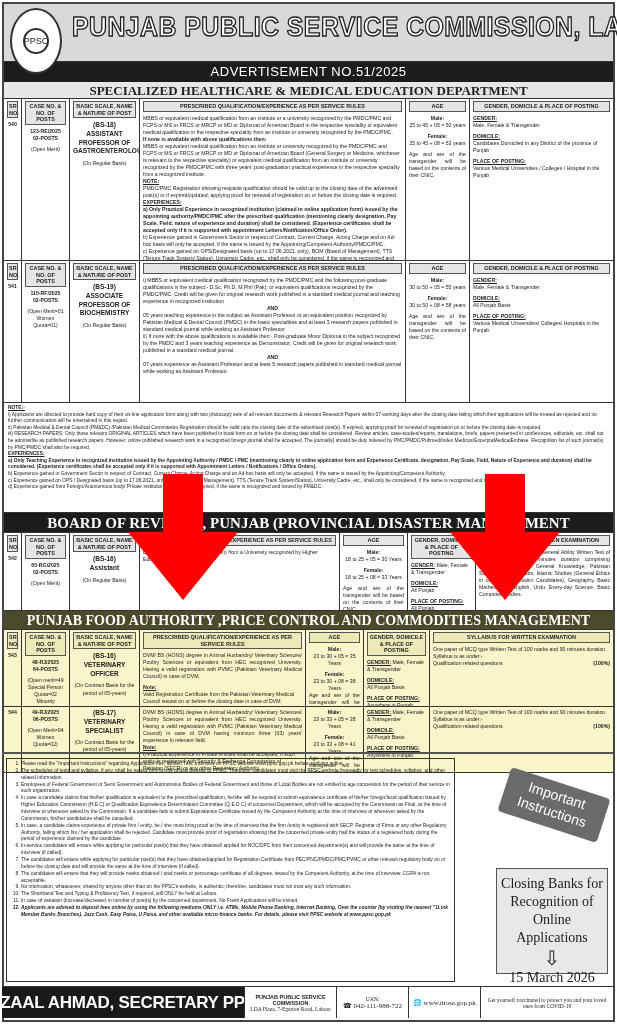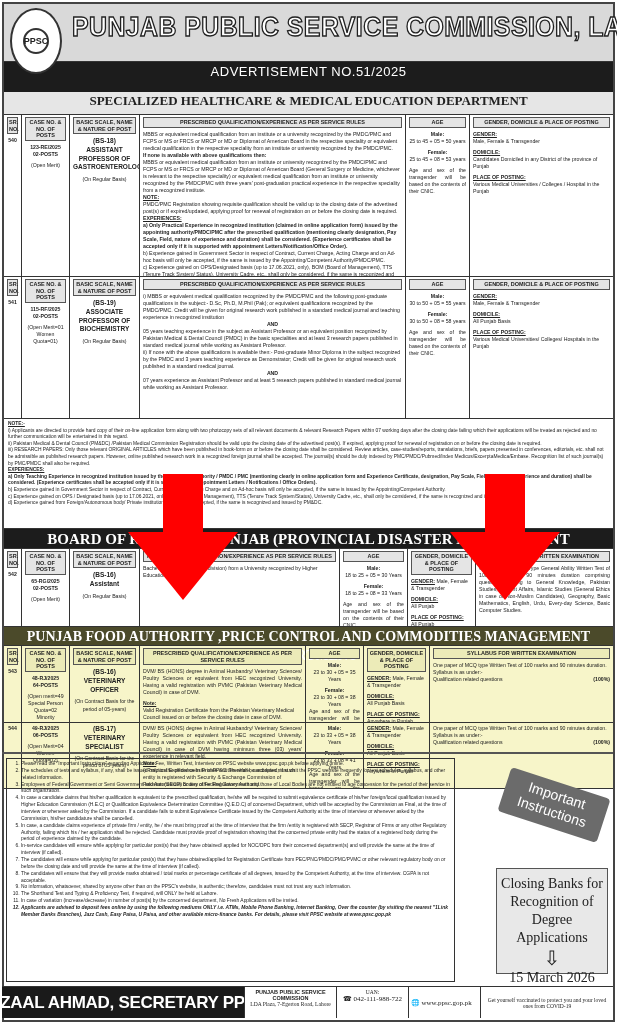--- a/index.html
+++ b/index.html
@@ -1,23 +1,23 @@
 <!DOCTYPE html>
 <html><head>
 <meta charset="utf-8">
 <style>
 *{box-sizing:border-box;margin:0;padding:0}
 body{width:617px;height:1024px;background:#fff;font-family:"Liberation Sans",sans-serif;color:#222;overflow:hidden;position:relative}
 .page{position:absolute;left:2px;top:2px;width:613px;height:1020px;border:2px solid #444;background:#fff}
 .hdr{height:58px;background:#d9d9d9;position:relative;border-bottom:1px solid #333}
-.logo{position:absolute;left:6px;top:4px;width:52px;height:66px;border-radius:50%;background:#fff;border:2px solid #333;display:flex;align-items:center;justify-content:center;font-weight:bold;font-size:11px;z-index:3}
+.logo{position:absolute;left:6px;top:4px;width:52px;height:66px;border-radius:50%;background:#fff;border:2px solid #333;display:flex;align-items:center;justify-content:center;font-weight:normal;font-size:11px;z-index:3}
 .logo span{border:2px solid #333;border-radius:50%;width:26px;height:26px;display:flex;align-items:center;justify-content:center;font-size:9px}
 .title{position:absolute;left:68px;top:8px;font-size:27px;font-weight:bold;color:#fff;-webkit-text-stroke:1.4px #222;letter-spacing:0.5px;white-space:nowrap;font-family:"Liberation Sans",sans-serif;transform:scaleX(0.92);transform-origin:left}
-.adv{height:30px;background:#1c1c1c;color:#fff;text-align:center;font-size:13px;line-height:20px;letter-spacing:0.5px}
-.dept{height:23px;background:#e6e6e6;text-align:center;font-family:"Liberation Serif",serif;font-weight:bold;font-size:13px;line-height:17px;border-bottom:1px solid #333}
+.adv{height:20px;background:#1c1c1c;color:#fff;text-align:center;font-size:13px;line-height:20px;letter-spacing:0.5px}
+.dept{height:17px;background:#e6e6e6;text-align:center;font-family:"Liberation Serif",serif;font-weight:bold;font-size:13px;line-height:17px;border-bottom:1px solid #333}
 .dept.dark{background:#1c1c1c;color:#fff;font-size:15px;height:20px;line-height:20px}
 .dept.olive{background:#4b4a2a;color:#fff;font-size:14px;height:19px;line-height:19px}
 .row{display:flex;border-bottom:1px solid #333;font-size:5.2px;line-height:1.35}
 .cell{border-right:1px solid #333;padding:2px 3px;overflow:hidden}
 .cell:last-child{border-right:none}
 .th{background:#e5e5e5;border:1px solid #555;text-align:center;font-weight:bold;font-size:5.5px;padding:1px;margin-bottom:3px;line-height:1.2}
 .olivebg{background:#f7f5c9}
 .olivebg .th{background:#ecebb8}
 .ctr{text-align:center}
 .bold{font-weight:bold}
@@ -27,21 +27,21 @@
 .notes{padding:2px 4px;font-size:4.9px;line-height:1.35;border-bottom:1px solid #333}
 .arrow{position:absolute;width:0;height:0;z-index:5}
 .ashaft{position:absolute;background:#f00;z-index:5}
 .instr{position:absolute;left:2px;top:752px;width:611px;height:232px;border-top:2px solid #555}
 .ibox{position:absolute;left:4px;top:4px;width:449px;height:224px;border:1px solid #333;padding:2px 4px;font-size:4.9px;line-height:1.4}
 .ibox ol{padding-left:10px}
 .tag{position:absolute;left:500px;top:28px;width:104px;height:46px;background:#6b6b6b;color:#fff;transform:rotate(18deg);font-size:14px;text-align:center;line-height:17px;padding-top:5px;border-radius:4px;font-family:"Liberation Sans",sans-serif}
 .closing{position:absolute;left:494px;top:114px;width:112px;height:106px;background:#e8e8e8;border:1px solid #555;text-align:center;font-family:"Liberation Serif",serif;font-size:14px;line-height:18px;padding-top:6px}
 .footer{position:absolute;left:2px;top:986px;width:611px;height:32px;display:flex;border-top:1px solid #333}
 .sec{width:242px;background:#1a1a1a;color:#fff;font-size:17px;font-weight:bold;display:flex;align-items:center;justify-content:center;white-space:nowrap;letter-spacing:-0.3px}
-.fb{border-left:1px solid #333;font-family:"Liberation Serif",serif;font-size:5.5px;display:flex;align-items:center;text-align:center;padding:2px}
+.fb{border-left:1px solid #333;font-family:"Liberation Serif",serif;font-size:5.5px;display:flex;align-items:center;justify-content:center;text-align:center;padding:2px}
 </style>
 </head>
 <body>
 
 <div class="page">
 
   <div class="hdr">
     <div class="logo">
         <span>PPSC</span>
       </div>
@@ -345,33 +345,33 @@
       <li style="font-weight:bold;font-style:italic">Applicants are advised to deposit fees online by using the following mediums ONLY i.e. ATMs, Mobile Phone Banking, Internet Banking, Over the counter (by visiting the nearest "1Link Member Banks Branches), Jazz Cash, Easy Paisa, U Paisa, and other available micro-finance banks. For details, please visit PPSC website at www.ppsc.gop.pk</li>
     </ol>
   </div>
   <div class="tag">
     <div>Important</div>
     <div>Instructions</div>
   </div>
   <div class="closing">
     <div>Closing Banks for</div>
     <div>Recognition of</div>
-    <div>Degree Applications</div>
+    <div>Online Applications</div>
     <div style="font-size:20px;line-height:22px">⇩</div>
     <div>15 March 2026</div>
   </div>
 </div>
 
 <div class="footer">
   <div class="sec">AFZAAL AHMAD, SECRETARY PPSC</div>
   <div class="fb" style="width:92px;flex-direction:column">
     <div style="font-weight:bold;font-family:'Liberation Sans',sans-serif">PUNJAB PUBLIC SERVICE COMMISSION</div>
     <div>LDA Plaza, 7-Egerton Road, Lahore</div>
   </div>
   <div class="fb" style="width:72px;flex-direction:column">
     <div>UAN:</div>
     <div style="font-size:7px"><span>☎</span> <span>042-111-988-722</span></div>
   </div>
   <div class="fb" style="width:72px;font-size:7px">
-    <span>🌐</span>&nbsp;<span>www.ppsc.gop.pk</span>
+    <span>🌐</span>&nbsp;<span>www.those.gop.pk</span>
   </div>
   <div class="fb" style="flex:1">Get yourself vaccinated to protect you and your loved ones from COVID-19</div>
 </div>
 
 </body></html>

